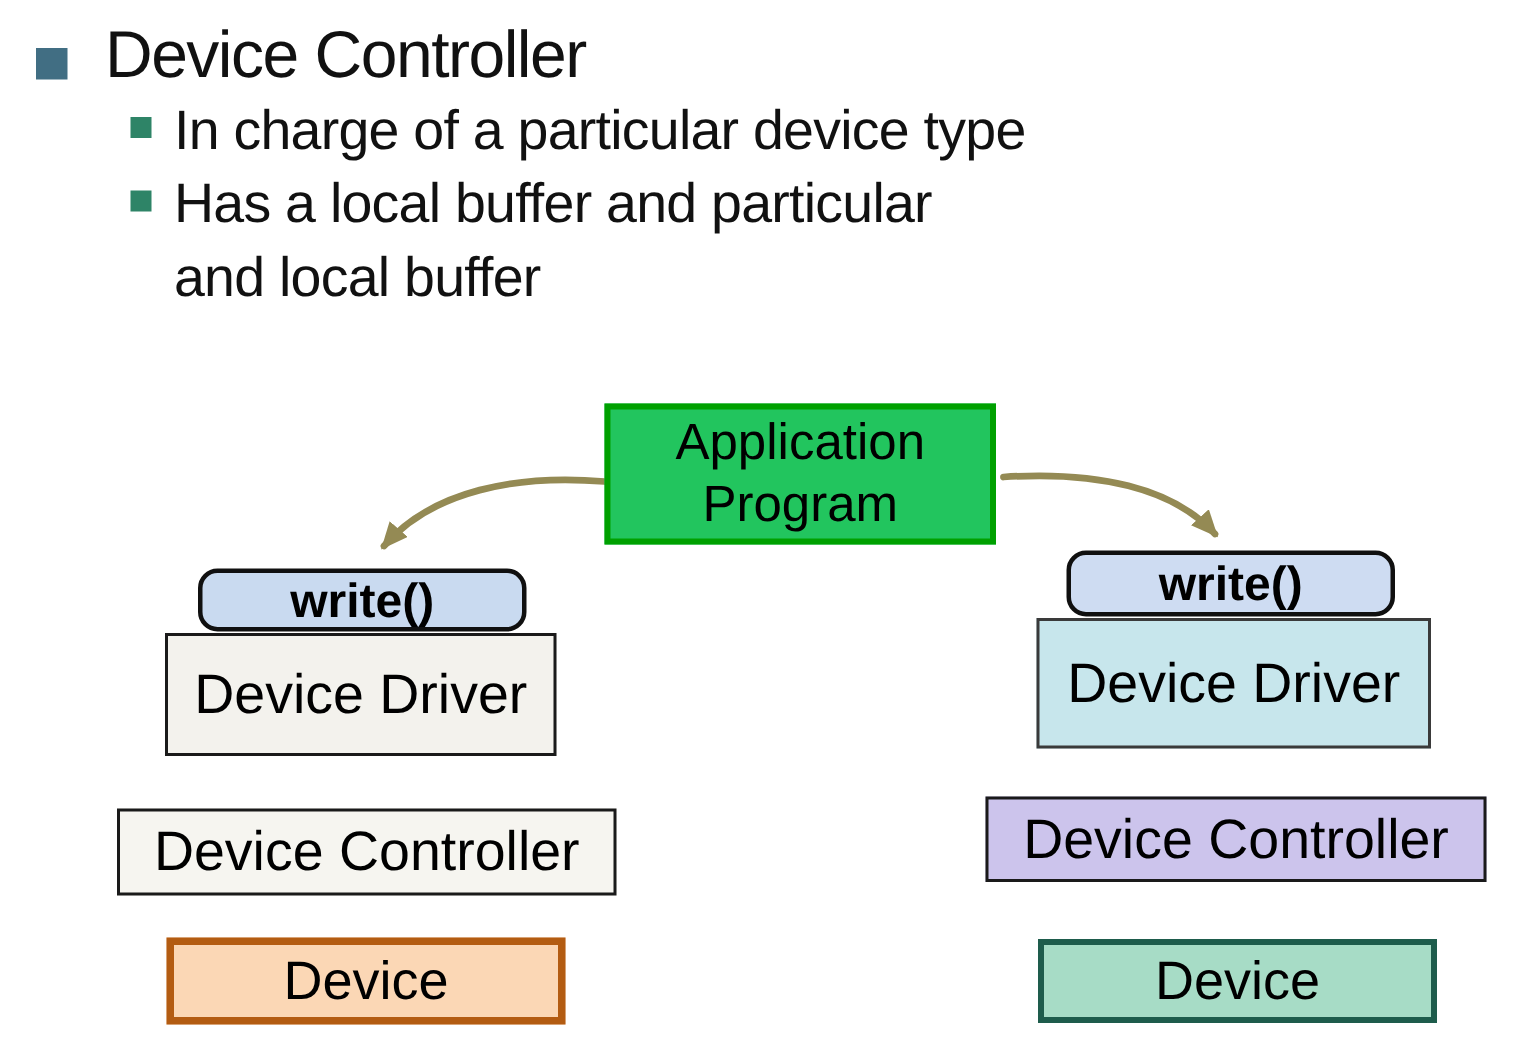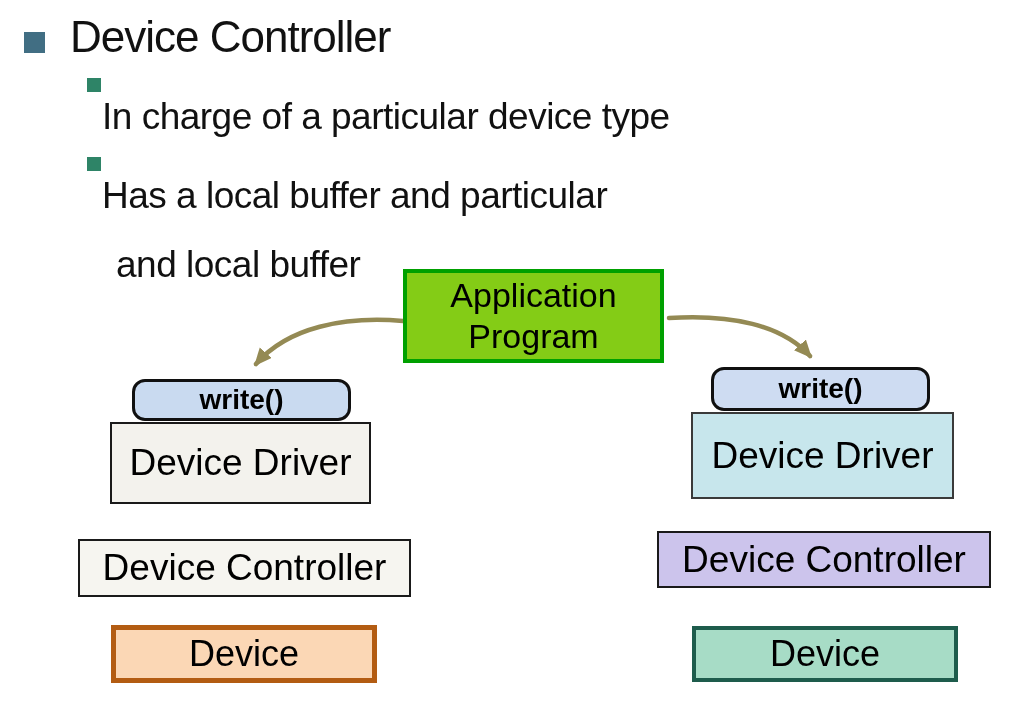--- a/index.html
+++ b/index.html
@@ -23,63 +23,62 @@
   }
   .title-text {
     margin-left:25px;
     font-size:44px; line-height:54px;
     letter-spacing:-1px;
     color:#111;
     white-space:nowrap;
   }
 
   .bullets { position:absolute; left:87px; top:62px; }
-  .bullet-row { display:flex; align-items:flex-start;flex-direction:column; }
+  .bullet-row { display:flex; align-items:flex-start; }
   .bullet-sq-l2 {
     width:14px; height:14px; background:#2e8467;
     margin-top:16px; flex:0 0 auto;
   }
   .bullet-text {
     margin-left:15px;
     font-size:37px; line-height:49px;
     letter-spacing:-0.5px;
     color:#111;
     white-space:nowrap;
   }
   .bullet-cont { 
     margin-left:29px;
     font-size:37px; line-height:49px;
     letter-spacing:-0.5px;
     color:#111;
     white-space:nowrap;
-    margin-top:20px;
   }
   .stretched {
     display:inline-block;
     transform:scaleX(1.12);
     transform-origin:0 50%;
   }
 
   
   .dbox {
     position:absolute;
     display:flex; align-items:center; justify-content:center;
     text-align:center;
     box-sizing:border-box;
   }
   .app-box {
     left:403px; top:269px; width:261px; height:94px;
-    background:#84cc16; border:4px solid #00a000;
+    background:#22c55e; border:4px solid #00a000;
     font-size:34px; line-height:41px;
     z-index:2;
   }
   .write-box {
     background:#c9daf0; border:3px solid #101010;
     border-radius:13px;
-    font-size:28px; font-weight:bold;
+    font-size:32px; font-weight:bold;
     z-index:3;
   }
   .write-left  { left:132px; top:379px; width:219px; height:42px; }
   .write-right { left:711px; top:367px; width:219px; height:44px; background:#cedcf2; }
 
   .driver-left {
     left:110px; top:422px; width:261px; height:82px;
     background:#f3f2ed; border:2px solid #1a1a1a;
     font-size:37px; z-index:2;
   }

